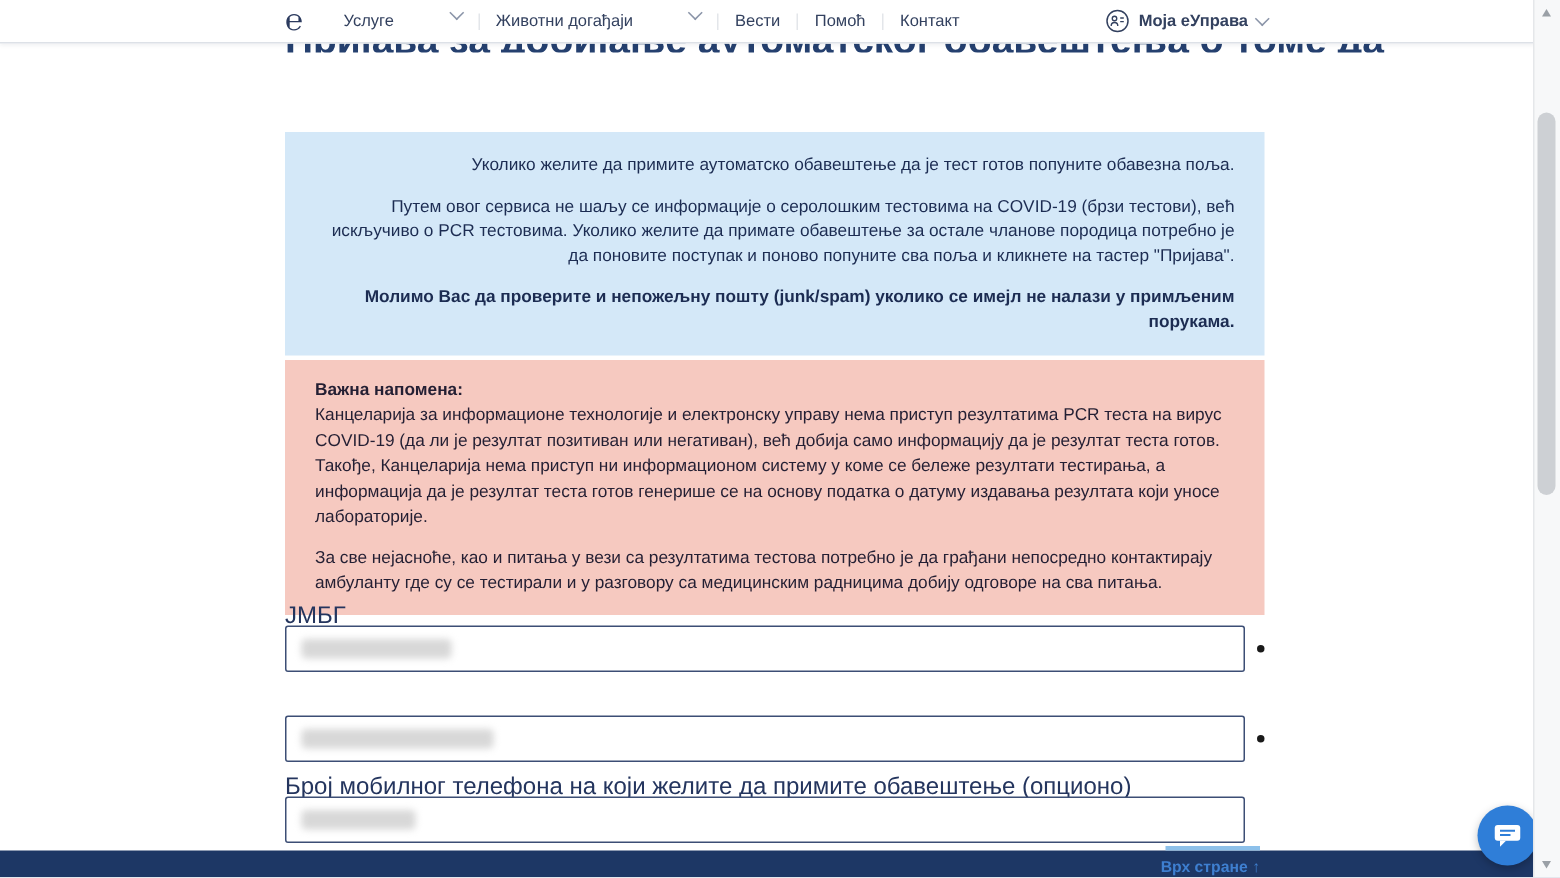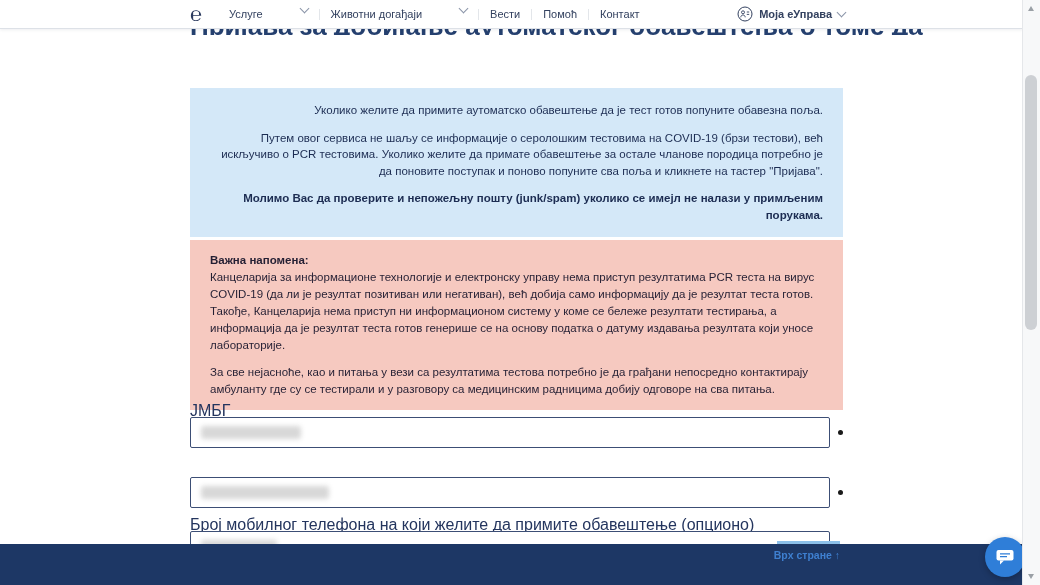--- a/index.html
+++ b/index.html
@@ -46,21 +46,21 @@
   .warning-box p.gap{margin-top:10px;}
 
   
   .field-label{position:absolute;left:190px;font-size:16px;color:#24355e;}
   .text-input{position:absolute;left:190px;width:640px;height:31px;box-sizing:border-box;
     background:#fff;border:1px solid #3c4e75;border-radius:2px;display:flex;align-items:center;cursor:text;}
   .redacted{height:13px;margin-left:10px;background:#d8d8d8;border-radius:3px;filter:blur(2.5px);}
   .req-dot{position:absolute;left:838px;width:5px;height:5px;border-radius:50%;background:#1a1a1a;}
 
   
-  .footer{position:absolute;left:0;bottom:0;width:1040px;height:41px;background:#1d3765;z-index:30;}
+  .footer{position:absolute;left:0;bottom:0;width:1040px;height:18px;background:#1d3765;z-index:30;}
   .footer-strip{position:absolute;right:200px;top:-3px;width:63px;height:3px;background:#8cc0ea;}
   .back-to-top{position:absolute;right:200px;top:5px;font-size:10.5px;font-weight:700;color:#3e7fd0;cursor:pointer;white-space:nowrap;}
 
   
   .chat-button{position:absolute;left:985px;top:537px;width:40px;height:40px;border-radius:50%;
     background:#2f7ed8;z-index:40;display:flex;align-items:center;justify-content:center;
     box-shadow:0 2px 6px rgba(0,0,0,.25);cursor:pointer;}
 </style>
 </head>
 <body>

